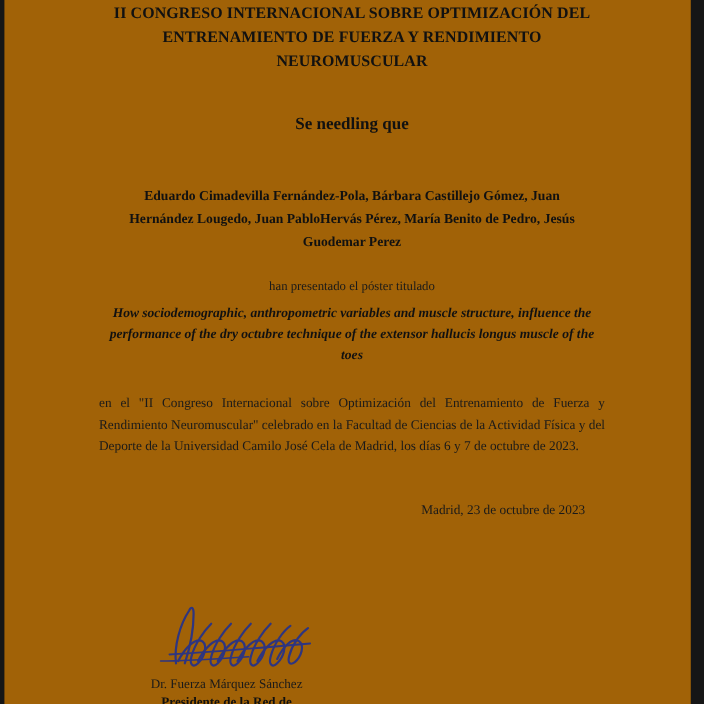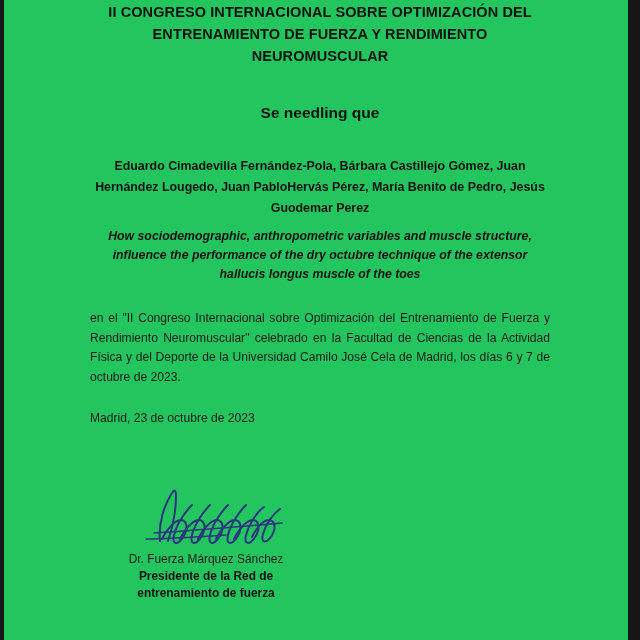--- a/index.html
+++ b/index.html
@@ -12,22 +12,23 @@
     height: 640px;
     overflow: hidden;
     font-family: "Liberation Sans", sans-serif;
     color: #1a1a1a;
   }
 
   .page {
     position: relative;
     width: 640px;
     height: 640px;
-    background: #22c55e;
+    background: #a16207;
     box-sizing: border-box;
+    font-family: Liberation Serif, serif;
   }
 
   
   .edge-band {
     position: absolute;
     top: 0;
     bottom: 0;
     background: #161616;
     z-index: 5;
   }
@@ -61,21 +62,21 @@
     margin: 0;
     padding-top: 37px;
     color: #111111;
   }
 
   .authors {
     text-align: center;
     font-weight: bold;
     font-size: 12.4px;
     line-height: 21px;
-    margin: 0;
+    margin: 12px;
     padding-top: 34px;
     color: #111111;
   }
 
   .presented-label {
     text-align: center;
     font-size: 11.6px;
     margin: 0;
     padding-top: 11px;
     color: #1a1a1a;
@@ -95,22 +96,23 @@
   .body-paragraph {
     text-align: justify;
     font-size: 12.1px;
     line-height: 19.5px;
     margin: 0;
     padding-top: 25px;
     color: #1a1a1a;
   }
 
   .place-date {
+    text-align: right;
     font-size: 12.1px;
-    margin: 0;
+    margin: 16px;
     padding-top: 24px;
     padding-right: 2px;
     color: #1a1a1a;
   }
 
   
   .signature-row {
     display: flex;
     justify-content: space-between;
     padding-top: 52px;
@@ -153,20 +155,21 @@
   <div class="edge-band right"></div>
 
   <div class="content">
 
     <h1 class="congress-title">II CONGRESO INTERNACIONAL SOBRE OPTIMIZACIÓN DEL ENTRENAMIENTO DE FUERZA Y RENDIMIENTO NEUROMUSCULAR</h1>
 
     <h2 class="certifies">Se needling que</h2>
 
     <p class="authors">Eduardo Cimadevilla Fernández-Pola, Bárbara Castillejo Gómez, Juan Hernández Lougedo, Juan PabloHervás Pérez, María Benito de Pedro, Jesús Guodemar Perez</p>
 
+    <p class="presented-label">han presentado el póster titulado</p>
 
     <p class="poster-title">How sociodemographic, anthropometric variables and muscle structure, influence the performance of the dry octubre technique of the extensor hallucis longus muscle of the toes</p>
 
     <p class="body-paragraph">en el "II Congreso Internacional sobre Optimización del Entrenamiento de Fuerza y Rendimiento Neuromuscular" celebrado en la Facultad de Ciencias de la Actividad Física y del Deporte de la Universidad Camilo José Cela de Madrid, los días 6 y 7 de octubre de 2023.</p>
 
     <p class="place-date">Madrid, 23 de octubre de 2023</p>
 
     <div class="signature-row">
 
 

